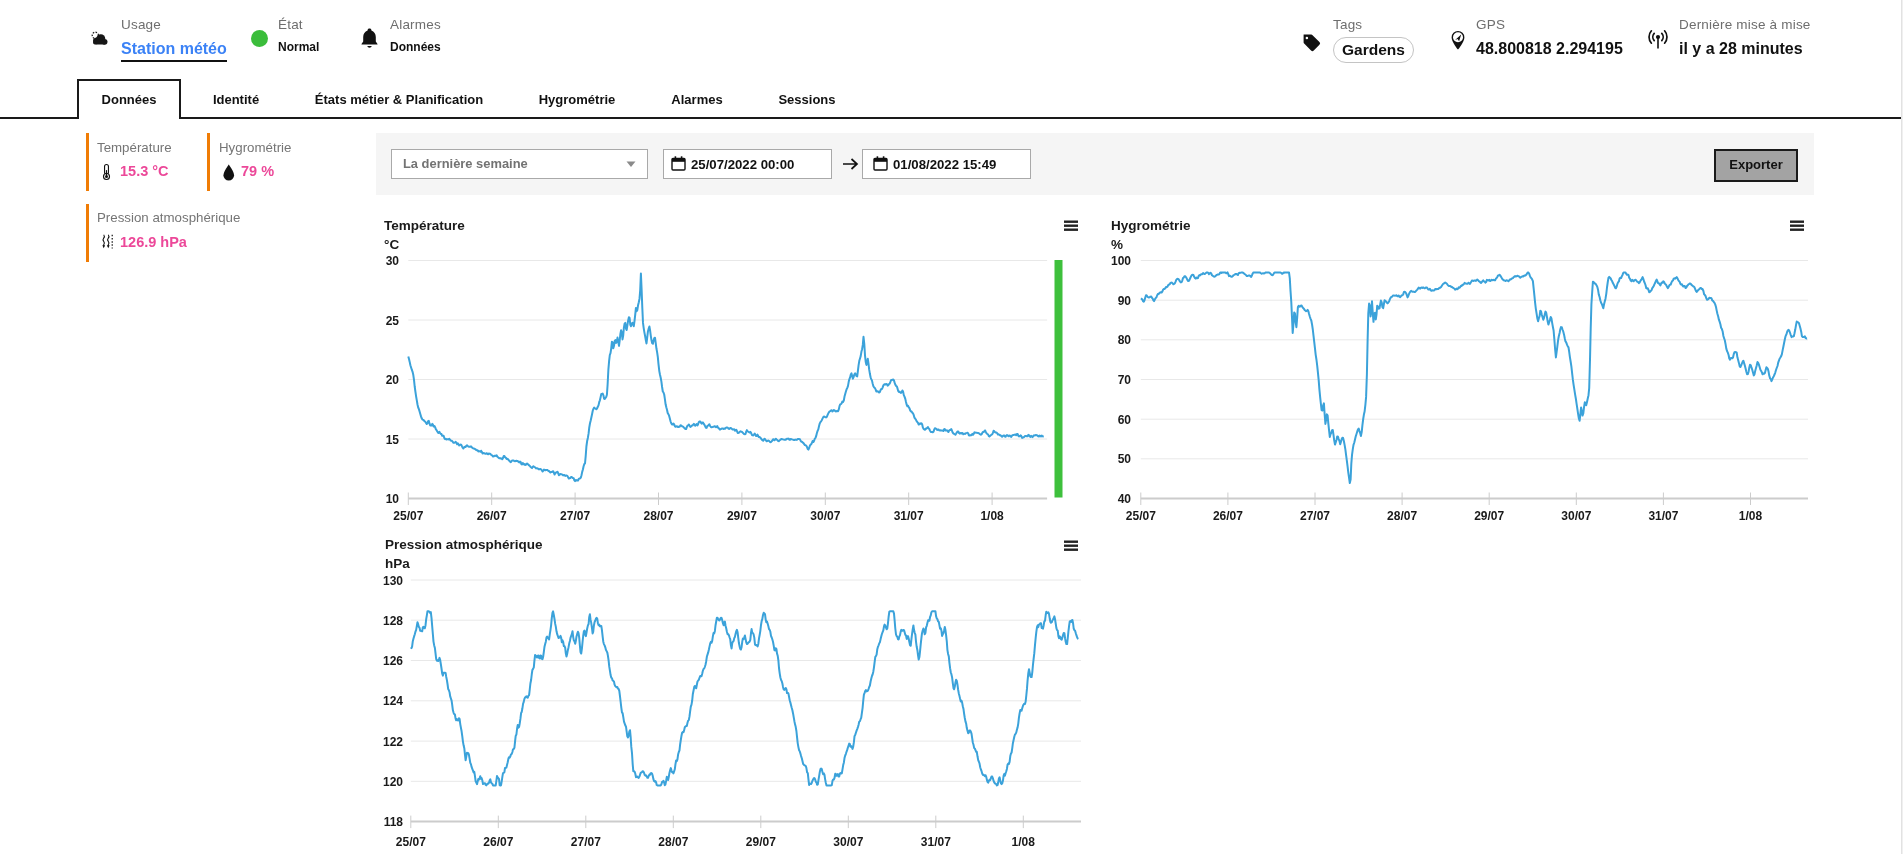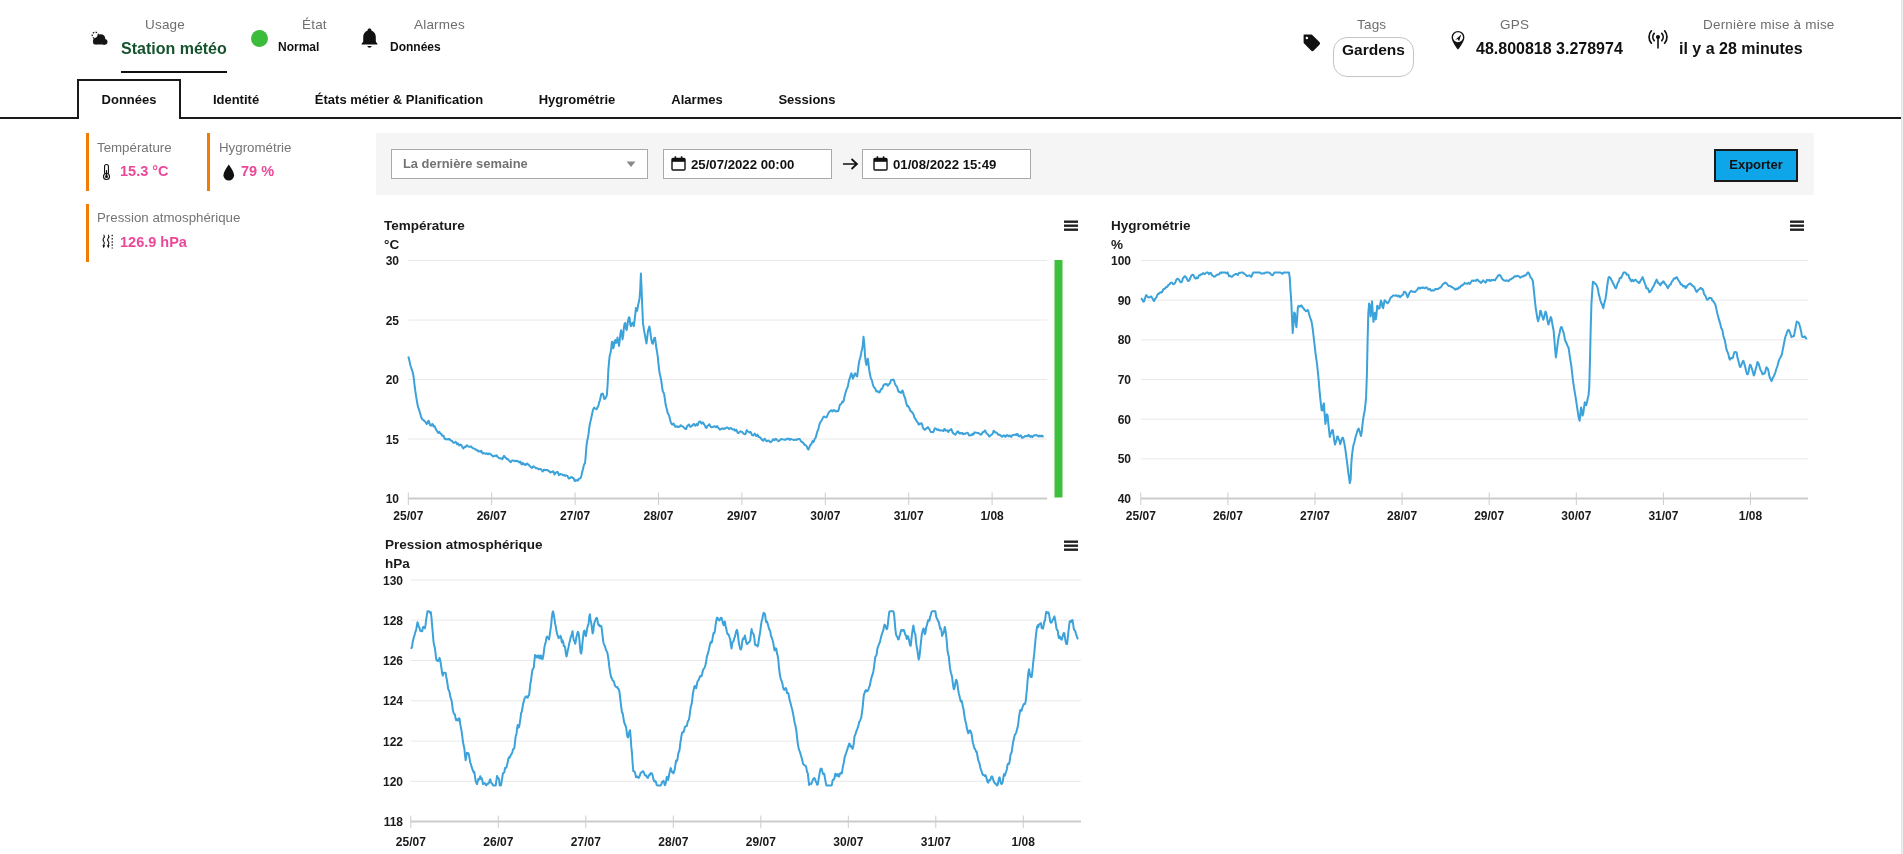--- a/index.html
+++ b/index.html
@@ -1,18 +1,18 @@
 <!DOCTYPE html>
 <html lang="fr"><head><meta charset="utf-8">
 <title>Station météo</title>
 <style>
 * { margin:0; padding:0; box-sizing:border-box; }
 html,body { width:1903px; height:854px; background:#fff; font-family:"Liberation Sans", sans-serif; overflow:hidden; }
 .abs { position:absolute; }
-.lab { position:absolute; font-size:13.5px; color:#6e6e6e; line-height:1; letter-spacing:0.2px;margin-left:24px; }
+.lab { position:absolute; font-size:13.5px; color:#6e6e6e; line-height:1; letter-spacing:0.2px; }
 .val { position:absolute; font-size:12px; font-weight:bold; color:#111; line-height:1; }
 .tab { position:absolute; top:93px; font-size:13px; font-weight:bold; color:#111; line-height:1; transform:translateX(-50%); }
 .ctit { font-size:13.5px; font-weight:bold; fill:#1a1a1a; font-family:"Liberation Sans", sans-serif; }
 .alab { font-size:12px; font-weight:bold; fill:#1a1a1a; font-family:"Liberation Sans", sans-serif; }
 .inp { position:absolute; top:149px; height:30px; background:#fff; border:1px solid #a9a9a9; }
 .card-lab { position:absolute; font-size:13.3px; color:#757575; line-height:1; }
 .card-val { position:absolute; font-size:14.5px; font-weight:bold; color:#ec4899; line-height:1; }
 .obar { position:absolute; width:3px; height:58px; background:#f07c05; }
 </style></head>
 <body>
@@ -20,43 +20,43 @@
 <svg class="abs" style="left:90px;top:30px" width="19" height="16" viewBox="0 0 19 16">
 <circle cx="5.3" cy="5.3" r="3.1" fill="none" stroke="#161616" stroke-width="1.25" stroke-dasharray="1.5 1.4"></circle>
 <g fill="#161616">
       <circle cx="6.3" cy="11" r="3.3"></circle>
       <circle cx="10.8" cy="8.8" r="4.5"></circle>
       <circle cx="14.6" cy="11.8" r="2.9"></circle>
       <rect x="3.2" y="11" width="12.6" height="3.4" rx="1.6"></rect>
     </g>
 </svg>
 <div class="lab" style="left:121px;top:18px">Usage</div>
-<div class="abs" style="left:121px;top:41px;font-size:16px;font-weight:bold;color:#14532d;line-height:1;border-bottom:2px solid #111;padding-bottom:14px">Station météo</div>
+<div class="abs" style="left:121px;top:41px;font-size:16px;font-weight:bold;color:#3b82f6;line-height:1;border-bottom:2px solid #111;padding-bottom:3px">Station météo</div>
 <div class="abs" style="left:251px;top:30px;width:17px;height:17px;border-radius:50%;background:#3bbd3b"></div>
 <div class="lab" style="left:278px;top:18px">État</div>
 <div class="val" style="left:278px;top:41px">Normal</div>
 <svg class="abs" style="left:361px;top:28px" width="17" height="21" viewBox="0 0 17 21">
 <path d="M8.5 0.4 c1.1 0 1.9 0.7 1.9 1.7 v0.5 c2.7 0.9 4.4 3.4 4.4 6.4 v4.5 l1.7 2.5 v0.6 H0.5 v-0.6 L2.2 13.5 V9 c0-3 1.7-5.5 4.4-6.4 v-0.5 c0-1 0.8-1.7 1.9-1.7 z" fill="#111"></path>
 <path d="M6.2 18 a2.4 2.4 0 0 0 4.6 0 z" fill="#111"></path>
 </svg>
 <div class="lab" style="left:390px;top:18px">Alarmes</div>
 <div class="val" style="left:390px;top:41px">Données</div>
 <svg class="abs" style="left:1301px;top:32px" width="21" height="21" viewBox="0 0 21 21">
 <path d="M2.6 2.6 h7.6 a1.9 1.9 0 0 1 1.35 0.56 l6.9 6.9 a1.9 1.9 0 0 1 0 2.7 l-5.7 5.7 a1.9 1.9 0 0 1 -2.7 0 l-6.9 -6.9 A1.9 1.9 0 0 1 2.6 10.2 z" fill="#111"></path>
 <circle cx="5.9" cy="5.9" r="1.25" fill="#fff"></circle>
 </svg>
 <div class="lab" style="left:1333px;top:18px">Tags</div>
-<div class="abs" style="left:1333px;top:37px;width:81px;height:40px;border:1.5px solid #c4c4c4;border-radius:14px;font-size:15.5px;font-weight:bold;color:#111;text-align:center;line-height:24px">Gardens</div>
+<div class="abs" style="left:1333px;top:37px;width:81px;height:26px;border:1.5px solid #c4c4c4;border-radius:14px;font-size:15.5px;font-weight:bold;color:#111;text-align:center;line-height:24px">Gardens</div>
 <svg class="abs" style="left:1449px;top:30px" width="18" height="21" viewBox="0 0 18 21">
 <path d="M9 1 a6.4 6.4 0 0 1 6.4 6.4 C15.4 11.6 9 19.6 9 19.6 S2.6 11.6 2.6 7.4 A6.4 6.4 0 0 1 9 1 z" fill="#111"></path>
 <circle cx="9" cy="7.2" r="5" fill="#fff"></circle>
 <path d="M6.1 10 L12.2 4.4 L10.1 11.2 L8.6 9.1 z" fill="#111"></path>
 </svg>
 <div class="lab" style="left:1476px;top:18px">GPS</div>
-<div class="val" style="left:1476px;top:41px;font-size:16px">48.800818 3.278974</div>
+<div class="val" style="left:1476px;top:41px;font-size:16px">48.800818 2.294195</div>
 <svg class="abs" style="left:1647px;top:29px" width="22" height="21" viewBox="0 0 22 21">
 <circle cx="11" cy="8" r="2.1" fill="#111"></circle>
 <rect x="10.2" y="9" width="1.6" height="10.5" fill="#111"></rect>
 <path d="M7.2 4.4 a5.4 5.4 0 0 0 0 7.2 M4.4 1.8 a9.3 9.3 0 0 0 0 12.4 M14.8 4.4 a5.4 5.4 0 0 1 0 7.2 M17.6 1.8 a9.3 9.3 0 0 1 0 12.4" fill="none" stroke="#111" stroke-width="1.7" stroke-linecap="round"></path>
 </svg>
 <div class="lab" style="left:1679px;top:18px">Dernière mise à mise</div>
 <div class="val" style="left:1679px;top:41px;font-size:16px">il y a 28 minutes</div>
 
 <div class="abs" style="left:0;top:117px;width:1901px;height:2px;background:#1a1a1a"></div>
 <div class="abs" style="left:1901px;top:0;width:2px;height:854px;background:#f0f0f0;border-left:1px solid #e2e2e2"></div>
@@ -112,21 +112,21 @@
     <path d="M1 7 H14.5 M9.5 2 L15 7 L9.5 12" fill="none" stroke="#111" stroke-width="1.7"></path>
   </svg>
 <div class="inp" style="left:862px;width:169px"></div>
 <svg class="abs" style="left:873px;top:156px" width="15" height="15" viewBox="0 0 15 15">
 <rect x="1" y="2.4" width="13" height="11.6" rx="1" fill="none" stroke="#111" stroke-width="1.4"></rect>
 <rect x="1" y="2.4" width="13" height="3.4" fill="#111"></rect>
 <rect x="3.6" y="0.3" width="1.6" height="3.4" fill="#111"></rect>
 <rect x="9.8" y="0.3" width="1.6" height="3.4" fill="#111"></rect>
 </svg>
 <div class="abs" style="left:893px;top:158px;font-size:13.2px;font-weight:bold;color:#111;line-height:1">01/08/2022 15:49</div>
-<div class="abs" style="left:1714px;top:149px;width:84px;height:33px;background:#0ea5e9;border:2px solid #1a1a1a;font-size:13px;font-weight:bold;color:#111;text-align:center;line-height:28px">Exporter</div>
+<div class="abs" style="left:1714px;top:149px;width:84px;height:33px;background:#a3a3a3;border:2px solid #1a1a1a;font-size:13px;font-weight:bold;color:#111;text-align:center;line-height:28px">Exporter</div>
 
 <svg class="abs" style="left:376px;top:212px" width="712" height="314">
 <text x="8" y="18" class="ctit">Température</text>
 <text x="8" y="37" class="ctit">°C</text>
 <line x1="32.3" y1="48.5" x2="671.1" y2="48.5" stroke="#e8e8e8" stroke-width="1"></line>
 <line x1="32.3" y1="108.0" x2="671.1" y2="108.0" stroke="#e8e8e8" stroke-width="1"></line>
 <line x1="32.3" y1="167.5" x2="671.1" y2="167.5" stroke="#e8e8e8" stroke-width="1"></line>
 <line x1="32.3" y1="227.0" x2="671.1" y2="227.0" stroke="#e8e8e8" stroke-width="1"></line>
 <line x1="32.3" y1="286.5" x2="671.1" y2="286.5" stroke="#cccccc" stroke-width="2"></line>
 <line x1="32.3" y1="280.5" x2="32.3" y2="293.0" stroke="#cccccc" stroke-width="1"></line>

